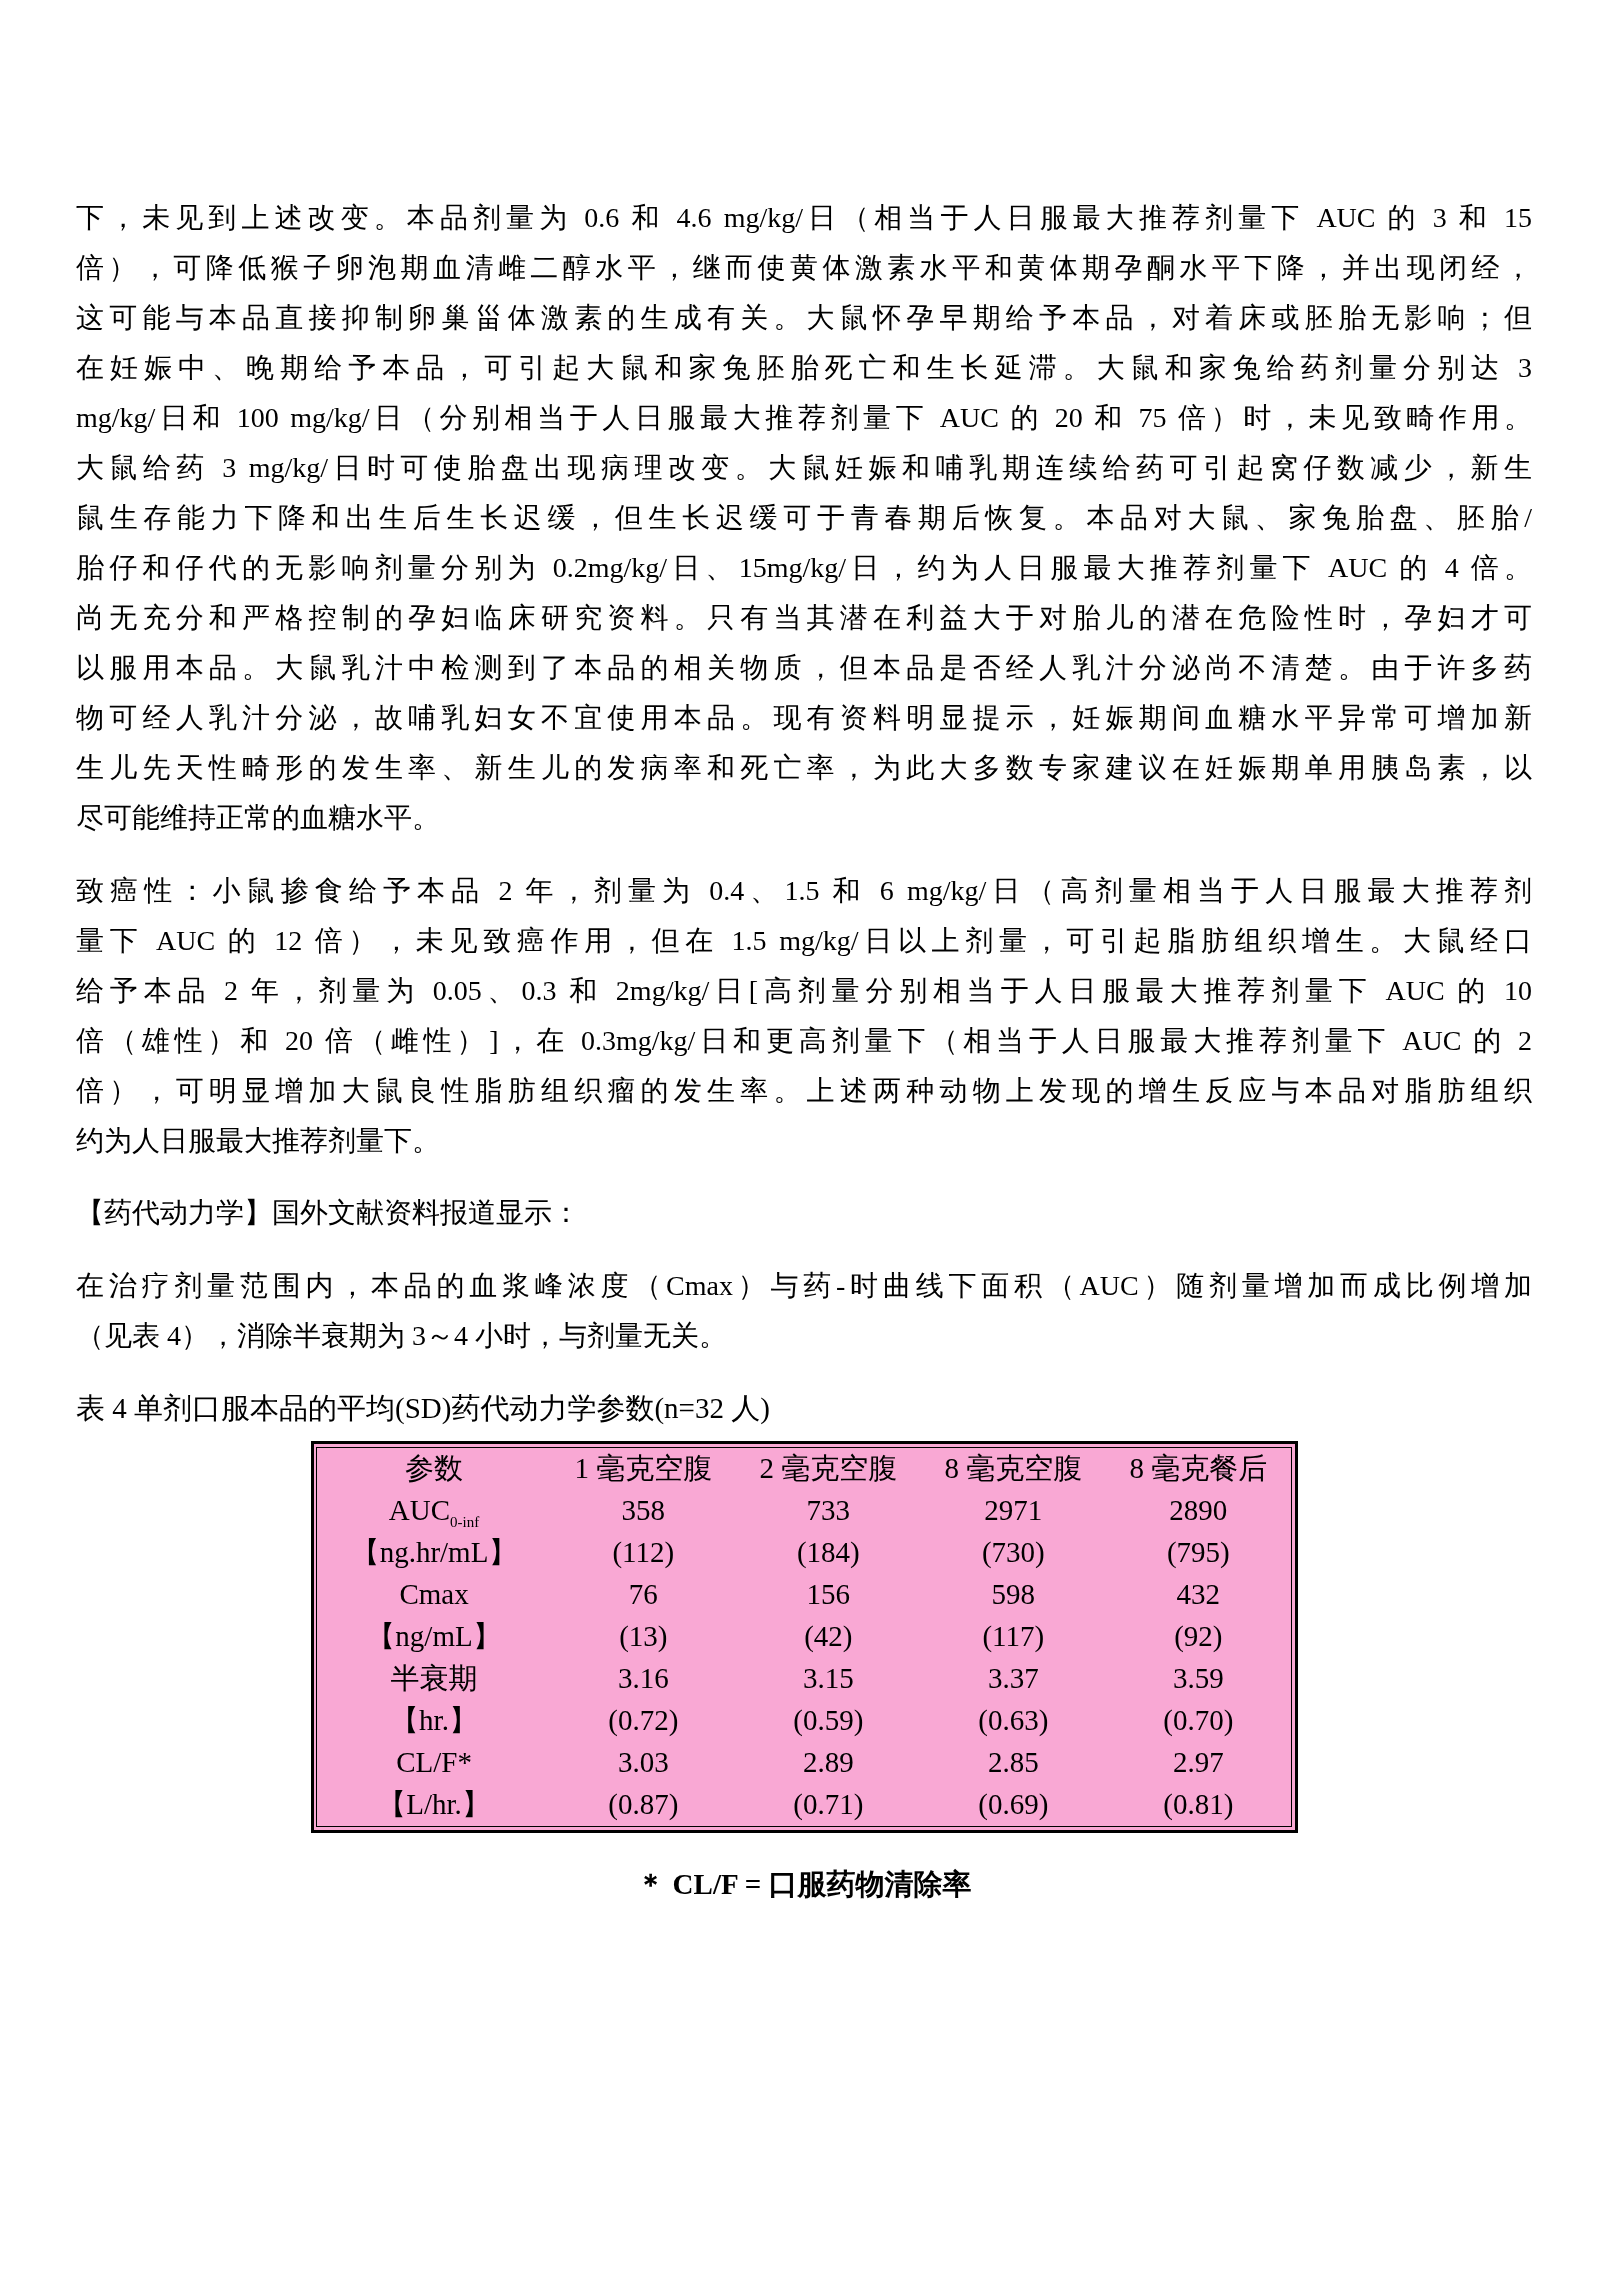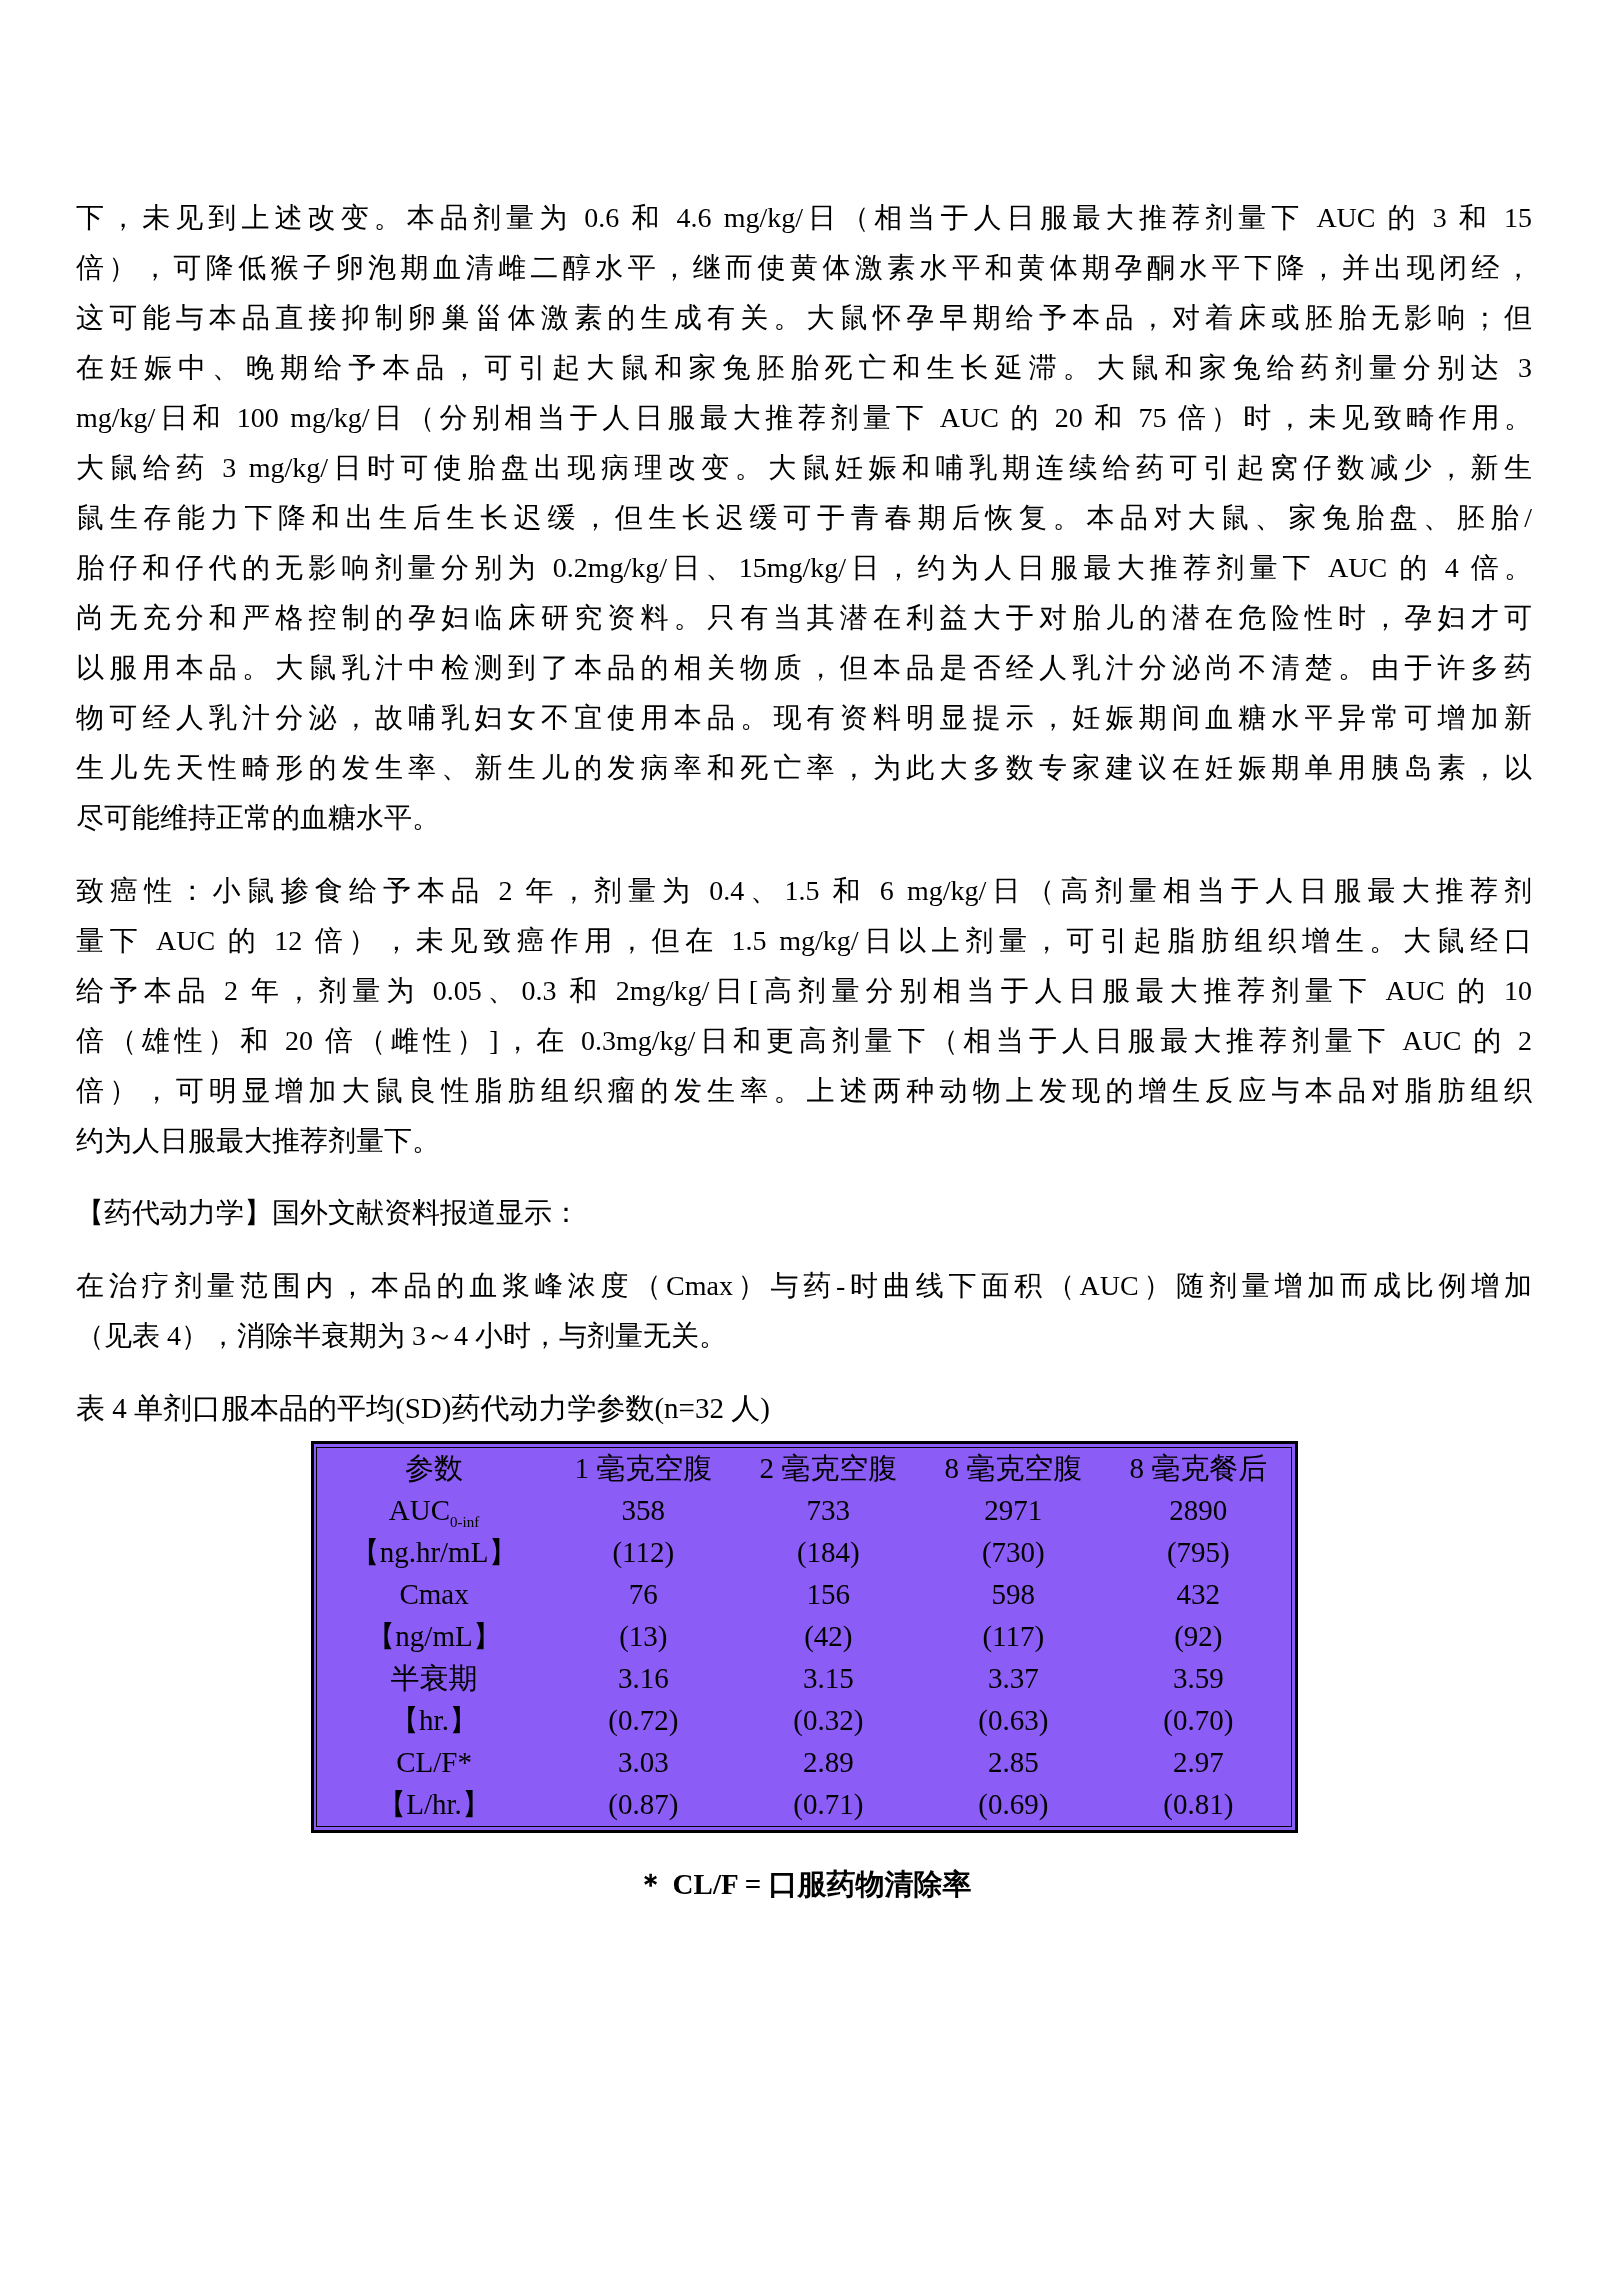--- a/index.html
+++ b/index.html
@@ -29,21 +29,21 @@
   .caption {
     font-size: 29px;
     line-height: 50px;
     margin-bottom: 8.2px;
   }
   .tablewrap {
     width: 987px;
     margin: 3px auto;
     border: 3.4px solid #000;
     padding: 2.7px;
-    background: #8b5cf6;
+    background: #f9a8d4;
   }
   .tableinner { border: 1.4px solid #000; }
   table.pktable {
     width: 100%;
     border-collapse: collapse;
     table-layout: fixed;
   }
   table.pktable th, table.pktable td {
     height: 42px;
     padding: 0;
@@ -153,21 +153,21 @@
         <tr>
           <td>半衰期</td>
           <td>3.16</td>
           <td>3.15</td>
           <td>3.37</td>
           <td>3.59</td>
         </tr>
         <tr>
           <td>【hr.】</td>
           <td>(0.72)</td>
-          <td>(0.32)</td>
+          <td>(0.59)</td>
           <td>(0.63)</td>
           <td>(0.70)</td>
         </tr>
         <tr>
           <td>CL/F*</td>
           <td>3.03</td>
           <td>2.89</td>
           <td>2.85</td>
           <td>2.97</td>
         </tr>

